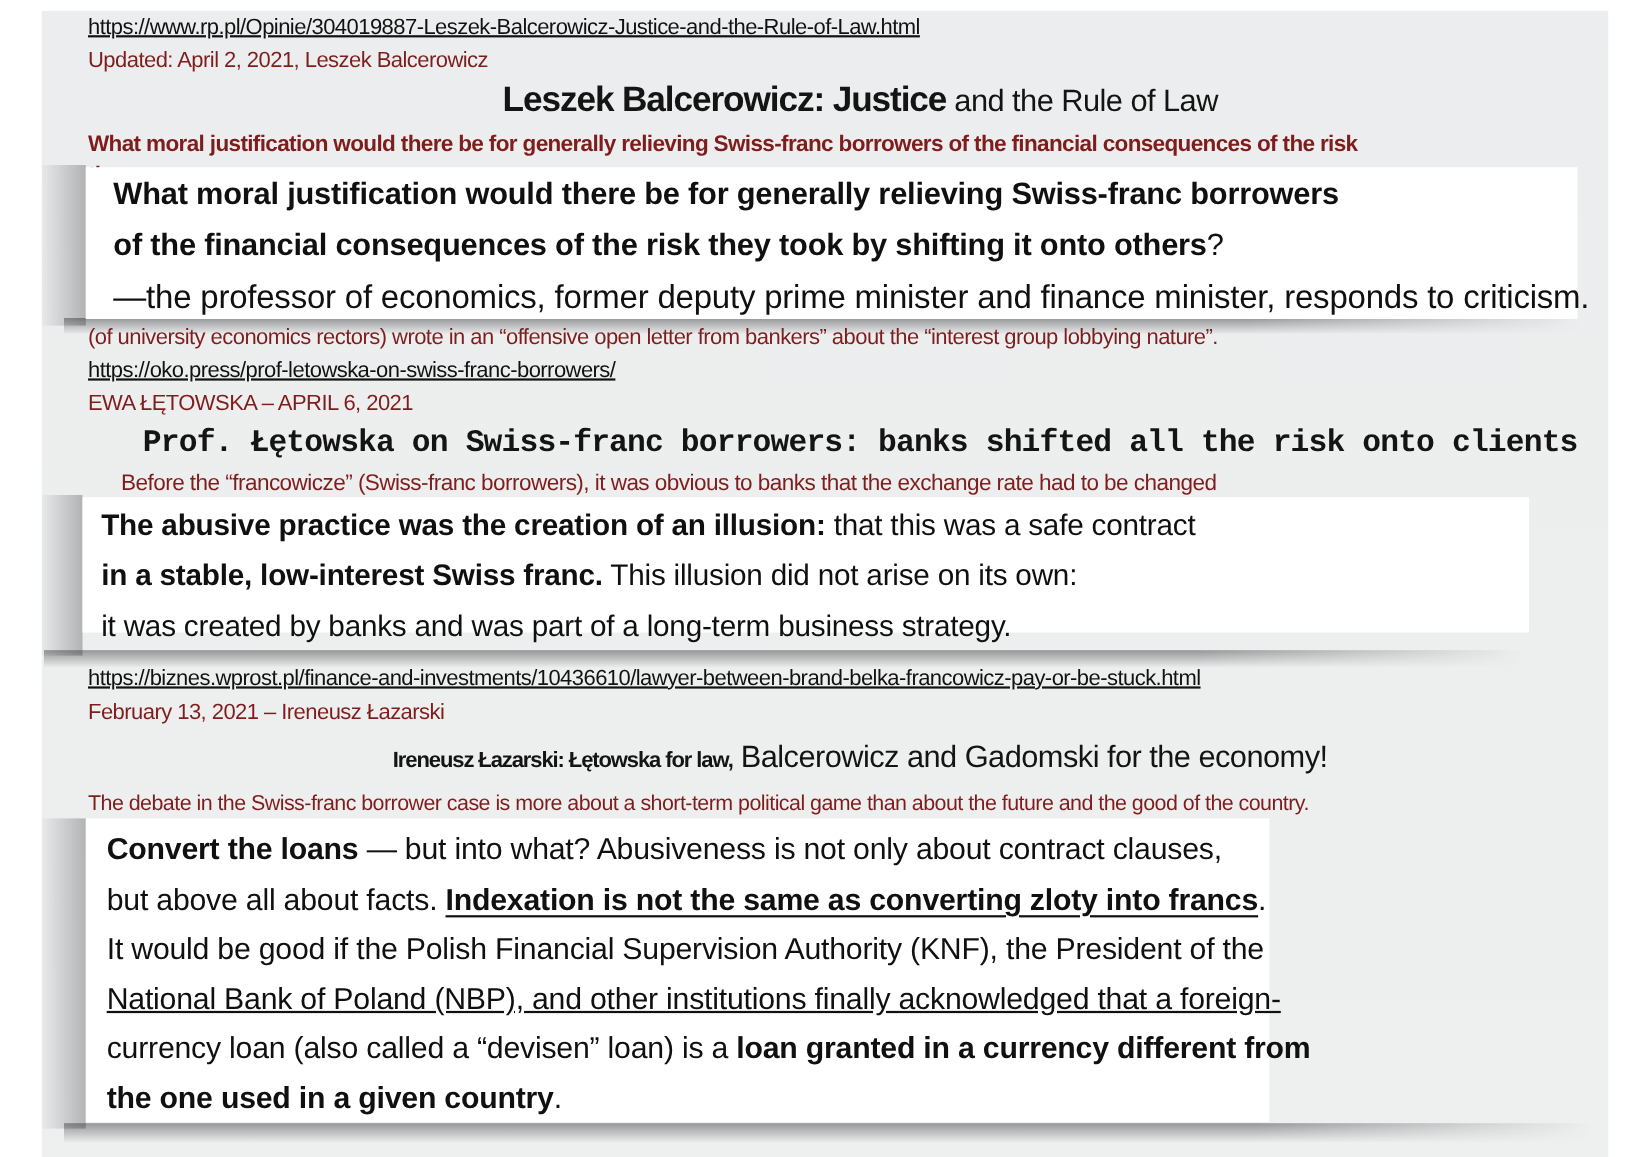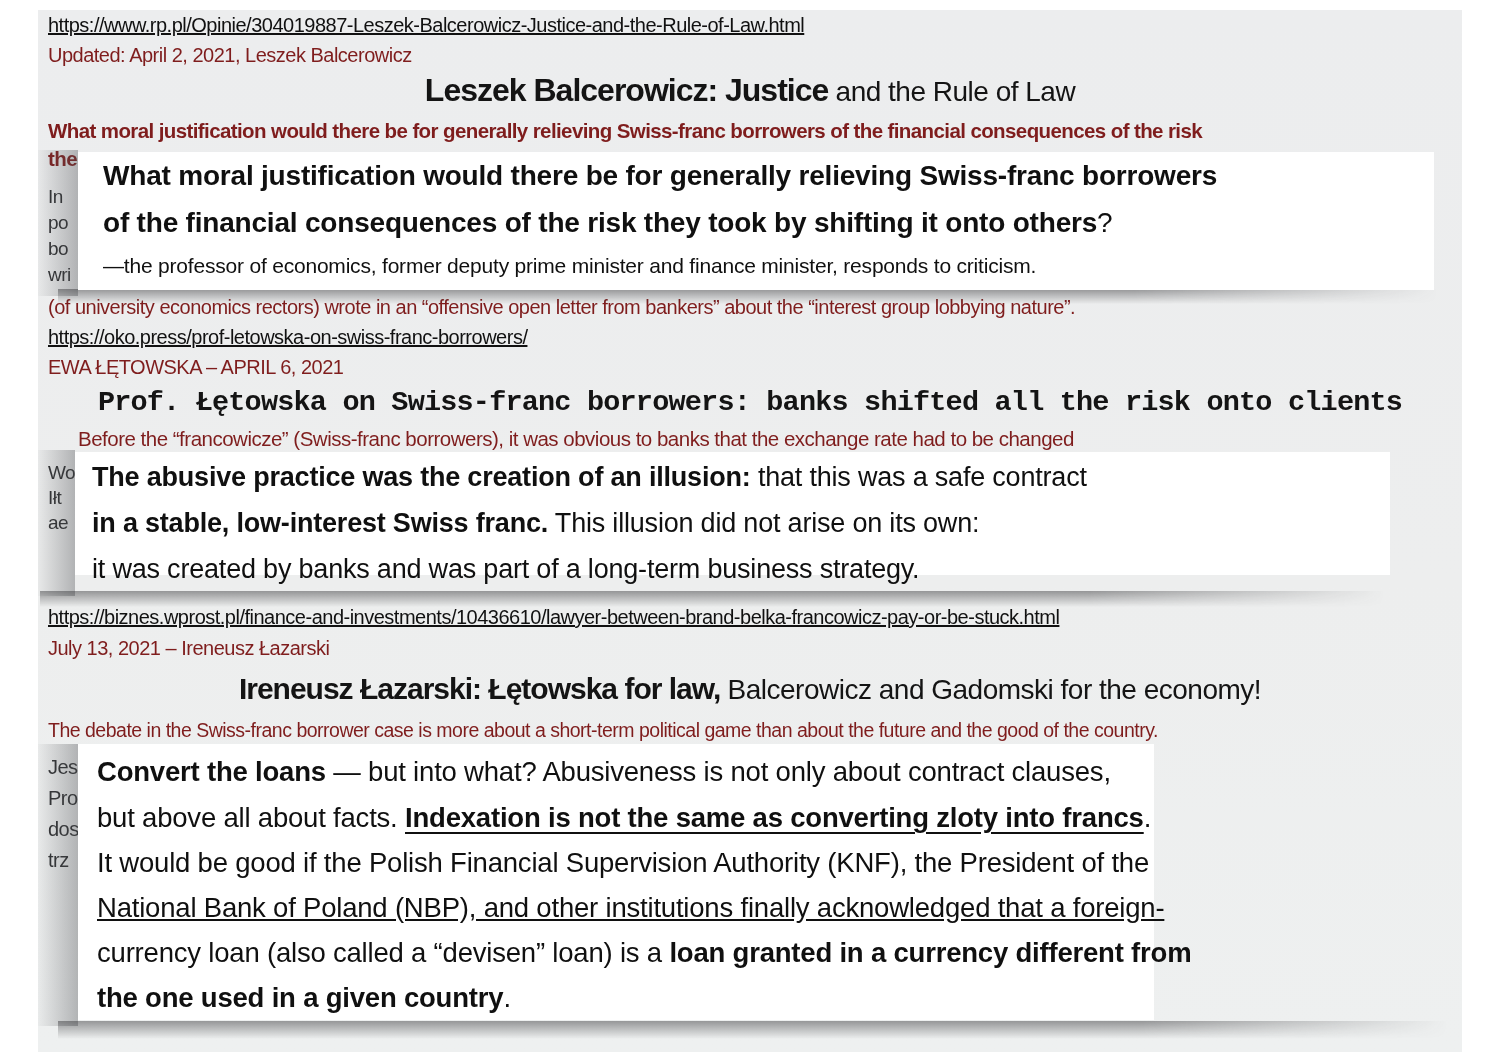--- a/index.html
+++ b/index.html
@@ -1,20 +1,20 @@
 <!DOCTYPE html>
 <html><head>
 <meta charset="utf-8">
 <style>
   html,body{margin:0;padding:0;background:#ffffff;}
   .screen{position:relative;width:1494px;height:1052px;background:#ffffff;overflow:hidden;
           font-family:"Liberation Sans",sans-serif;color:#141414;}
   .scan{position:absolute;left:38px;top:10px;width:1424px;height:1042px;
         background:linear-gradient(180deg,#ecedee 0%,#edeeee 55%,#eef0f0 100%);}
-  .abs{position:absolute;white-space:nowrap;}
+  .abs{position:absolute;white-space:nowrap;margin-left:32px;}
   
   .doc{letter-spacing:-0.5px;color:#7f1d1d;}
   .doc-url{font-size:20px;text-decoration:underline;color:#111;cursor:pointer;}
   .doc-line{font-size:20px;}
   .doc-bold{font-weight:bold;letter-spacing:-0.6px;}
   .frag{font-size:19px;color:#2e2f31;letter-spacing:-0.5px;z-index:1;}
   .title-wrap{left:38px;width:1424px;text-align:center;z-index:1;}
   .t-big{font-weight:bold;letter-spacing:-1px;}
   .t-sub{font-weight:normal;letter-spacing:-0.5px;}
   
@@ -42,21 +42,21 @@
 
   <div class="edge-strip" style="left:38px;top:150px;width:40px;height:146px;"></div>
   <div class="abs frag" style="left:48px;top:186px;">In</div>
   <div class="abs frag" style="left:48px;top:212px;">po</div>
   <div class="abs frag" style="left:48px;top:238px;">bo</div>
   <div class="abs frag" style="left:48px;top:264px;">wri</div>
 
   <div class="quote" style="left:78px;top:152px;width:1356px;height:138px;">
     <div class="qline qb" style="left:25px;top:8px;font-size:28px;">What moral justification would there be for generally relieving Swiss-franc borrowers</div>
     <div class="qline" style="left:25px;top:55px;font-size:28px;"><span class="qb">of the financial consequences of the risk they took by shifting it onto others</span><span>?</span></div>
-    <div class="qline" style="left:25px;top:102px;font-size:21px;">—the professor of economics, former deputy prime minister and finance minister, responds to criticism.</div>
+    <div class="qline" style="left:25px;top:102px;font-size:30px;">—the professor of economics, former deputy prime minister and finance minister, responds to criticism.</div>
   </div>
   <div class="shadow-band" style="left:58px;top:289px;width:1380px;height:15px;"></div>
 
   <div class="abs doc doc-line" style="left:48px;top:296px;z-index:1;">(of university economics rectors) wrote in an “offensive open letter from bankers” about the “interest group lobbying nature”.</div>
   <div class="abs doc doc-url" style="left:48px;top:326px;">https://oko.press/prof-letowska-on-swiss-franc-borrowers/</div>
   <div class="abs doc doc-line" style="left:48px;top:356px;">EWA ŁĘTOWSKA  – APRIL 6, 2021</div>
   <div class="abs title-wrap" style="top:386px;"><span class="t-big" style="font-size:28.5px;letter-spacing:-0.8px;font-family:Liberation Mono, monospace;">Prof. Łętowska on Swiss-franc borrowers: banks shifted all the risk onto clients</span></div>
   <div class="abs doc doc-line" style="left:78px;top:427px;font-size:20.5px;z-index:1;">Before the “francowicze” (Swiss-franc borrowers), it was obvious to banks that the exchange rate had to be changed</div>
 
   <div class="edge-strip" style="left:38px;top:450px;width:37px;height:146px;"></div>
@@ -65,22 +65,22 @@
   <div class="abs frag" style="left:48px;top:512px;">ae</div>
 
   <div class="quote" style="left:75px;top:452px;width:1315px;height:123px;">
     <div class="qline" style="left:17px;top:10px;"><span class="qb">The abusive practice was the creation of an illusion:</span><span> that this was a safe contract</span></div>
     <div class="qline" style="left:17px;top:56px;"><span class="qb">in a stable, low-interest Swiss franc.</span><span> This illusion did not arise on its own:</span></div>
     <div class="qline" style="left:17px;top:102px;">it was created by banks and was part of a long-term business strategy.</div>
   </div>
   <div class="shadow-band" style="left:40px;top:591px;width:1345px;height:16px;"></div>
 
   <div class="abs doc doc-url" style="left:48px;top:606px;">https://biznes.wprost.pl/finance-and-investments/10436610/lawyer-between-brand-belka-francowicz-pay-or-be-stuck.html</div>
-  <div class="abs doc doc-line" style="left:48px;top:637px;">July 13, 2021  – Ireneusz Łazarski</div>
-  <div class="abs title-wrap" style="top:672px;"><span class="t-big" style="font-size:30px;">Ireneusz Łazarski: Łętowska for law,</span><span class="t-sub" style="font-size:28px;"> Balcerowicz and Gadomski for the economy!</span></div>
+  <div class="abs doc doc-line" style="left:48px;top:637px;">February 13, 2021  – Ireneusz Łazarski</div>
+  <div class="abs title-wrap" style="top:672px;"><span class="t-big" style="font-size:20px;">Ireneusz Łazarski: Łętowska for law,</span><span class="t-sub" style="font-size:28px;"> Balcerowicz and Gadomski for the economy!</span></div>
   <div class="abs doc doc-line" style="left:48px;top:719px;font-size:19.5px;z-index:1;">The debate in the Swiss-franc borrower case is more about a short-term political game than about the future and the good of the country.</div>
 
   <div class="edge-strip" style="left:38px;top:744px;width:40px;height:282px;"></div>
   <div class="abs frag" style="left:48px;top:756px;font-size:20px;">Jes</div>
   <div class="abs frag" style="left:48px;top:787px;font-size:20px;">Pro</div>
   <div class="abs frag" style="left:48px;top:818px;font-size:20px;">dos</div>
   <div class="abs frag" style="left:48px;top:849px;font-size:20px;">trz</div>
 
   <div class="quote" style="left:78px;top:744px;width:1076px;height:276px;">
     <div class="qline" style="left:19px;top:12px;font-size:27.5px;"><span class="qb">Convert the loans</span><span> — but into what? Abusiveness is not only about contract clauses,</span></div>

